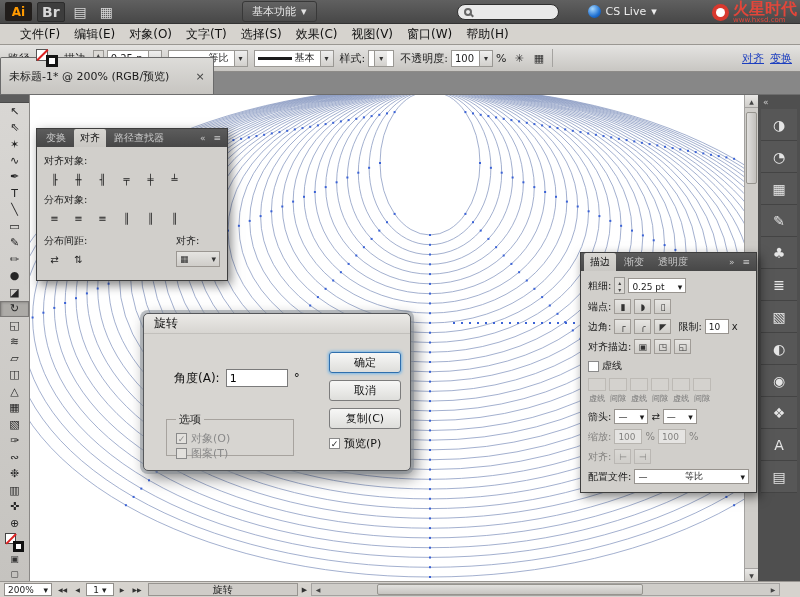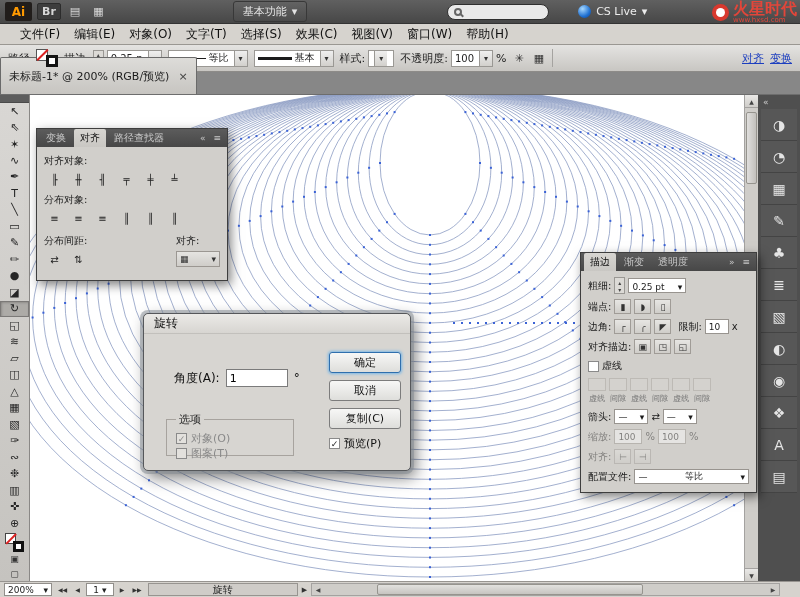--- a/index.html
+++ b/index.html
@@ -3,21 +3,21 @@
 <meta charset="utf-8">
 <style>
 *{margin:0;padding:0;box-sizing:border-box;font-family:"DejaVu Sans","Liberation Sans",sans-serif;}
 html,body{width:800px;height:597px;overflow:hidden;}
 body{background:#535353;}
 .app{position:relative;width:800px;height:597px;font-size:12px;}
 
 
 .titlebar{height:24px;background:linear-gradient(#606060,#474747);display:flex;align-items:center;gap:5px;padding:0 5px;position:relative;border-bottom:1px solid #333;}
 .ai-logo{width:27px;height:19px;background:#211d1b;color:#ff9a00;font-weight:bold;font-size:12px;display:flex;align-items:center;justify-content:center;border-radius:2px;}
-.tb-icon{color:#d8d8d8;font-size:11px;padding:1px 4px;}
+.tb-icon{color:#d8d8d8;font-size:14px;padding:1px 4px;}
 .tb-icon.boxed{background:#3d3d3d;border:1px solid #2c2c2c;border-radius:2px;font-weight:bold;}
 .workspace-btn{margin-left:120px;color:#e3e3e3;font-size:11px;display:flex;gap:5px;align-items:center;padding:2px 9px;border:1px solid #383838;border-radius:3px;background:linear-gradient(#636363,#4b4b4b);}
 .searchbox{margin-left:135px;width:102px;height:16px;background:#e9e9e9;border:1px solid #2f2f2f;border-radius:9px;display:flex;align-items:center;padding:0 6px;gap:4px;}
 .mag{width:8px;height:8px;border:2px solid #666;border-radius:50%;position:relative;flex:none;}
 .mag::after{content:"";position:absolute;width:5px;height:2px;background:#666;transform:rotate(45deg);right:-4px;bottom:-2px;}
 .searchbox input{border:none;background:transparent;width:70px;font-size:10px;outline:none;color:#222;}
 .cslive{display:flex;align-items:center;gap:5px;color:#ececec;font-size:11px;margin-left:24px;}
 .cs-orb{width:13px;height:13px;border-radius:50%;background:radial-gradient(circle at 35% 30%,#a6d8ff,#2071d2 60%,#0b3f8f);}
 .watermark{position:absolute;right:3px;top:1px;display:flex;align-items:center;gap:4px;}
 .wm-logo{width:17px;height:17px;border-radius:50%;background:#d8382e;position:relative;flex:none;}
@@ -41,21 +41,21 @@
 .stepper{display:flex;flex-direction:column;width:11px;height:17px;border:1px solid #9a9894;background:#dcdad6;font-size:6px;line-height:7px;text-align:center;color:#444;justify-content:center;}
 .cb-dd{height:17px;background:#fff;border:1px solid #9a9894;display:flex;align-items:center;font-size:10px;padding-left:3px;gap:3px;}
 .dd-btn{width:13px;height:15px;background:linear-gradient(#efefef,#d2d0cc);border-left:1px solid #9a9894;display:flex;align-items:center;justify-content:center;font-size:8px;color:#333;margin-left:2px;}
 .line-sample{width:34px;height:0;border-top:1px solid #1c1c1c;}
 .line-sample.thick{border-top-width:3px;}
 .blue-link{color:#1c3ebf;text-decoration:underline;font-size:11px;}
 .cb-icon{font-size:11px;color:#333;padding:0 2px;}
 
 
 .tabbar{height:23px;background:#878787;display:flex;align-items:flex-end;border-bottom:1px solid #6d6d6d;}
-.doc-tab{height:24px;background:linear-gradient(#dddcd9,#c7c5c1);border:1px solid #6a6a6a;border-bottom:none;display:flex;align-items:center;gap:9px;padding:18px 8px;font-size:11px;color:#1c1c1c;border-radius:2px 2px 0 0;}
+.doc-tab{height:24px;background:linear-gradient(#dddcd9,#c7c5c1);border:1px solid #6a6a6a;border-bottom:none;display:flex;align-items:center;gap:26px;padding:18px 8px;font-size:11px;color:#1c1c1c;border-radius:2px 2px 0 0;}
 .tab-close{font-size:11px;color:#444;}
 
 
 .main{height:486px;display:flex;position:relative;background:#9a9a9a;}
 .toolbar{width:30px;background:linear-gradient(#d9d7d4,#c5c3bf);border-right:1px solid #8a8886;display:flex;flex-direction:column;}
 .toolbar-header{height:8px;background:#5d5d5d;border-bottom:1px solid #4a4a4a;}
 .tool{height:17px;display:flex;align-items:center;justify-content:center;}
 .tool-glyph{font-size:11px;color:#262626;line-height:1;}
 .tool.selected{background:#adaba7;box-shadow:inset 0 0 0 1px #7b7977,inset 1px 1px 3px rgba(0,0,0,.35);}
 .tb-swatches{position:relative;height:20px;margin:1px 4px 0;}

